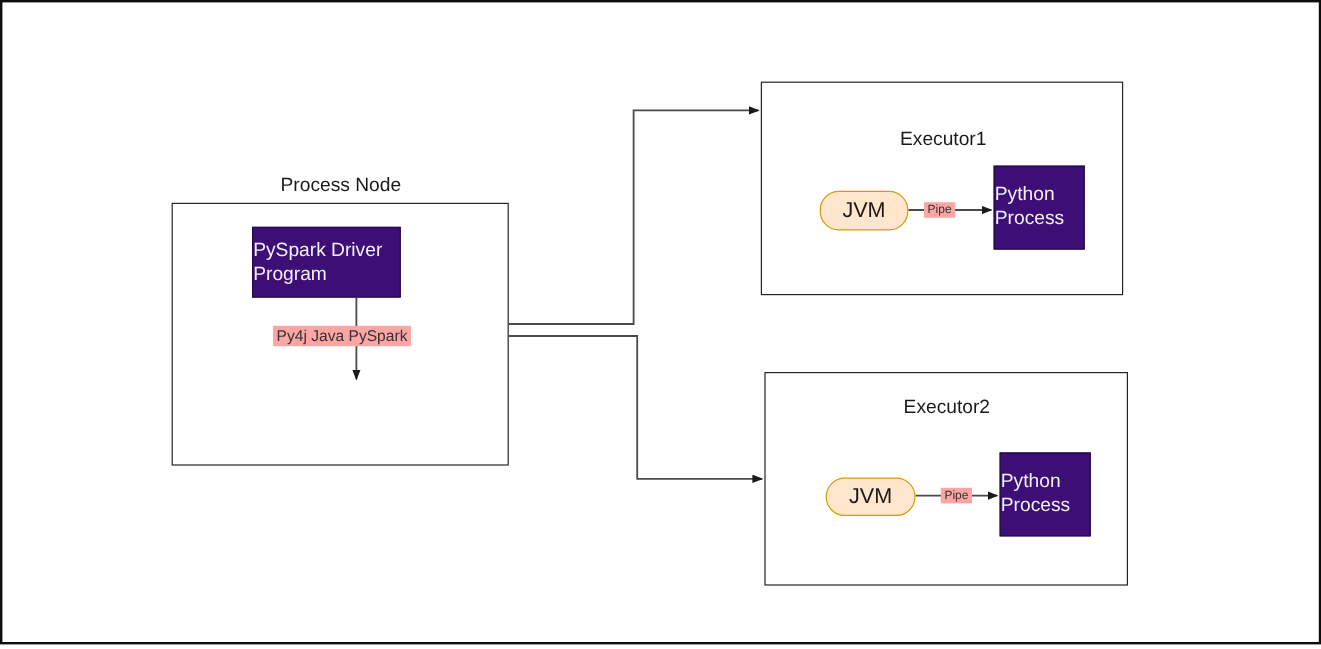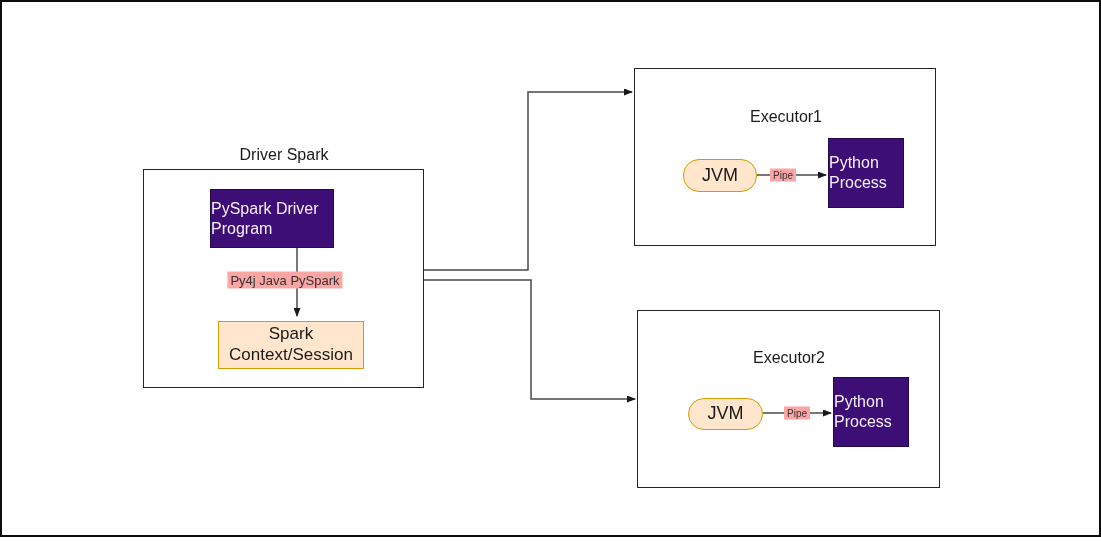--- a/index.html
+++ b/index.html
@@ -93,43 +93,42 @@
         <path d="M0,0 L9,3.5 L0,7 Z" fill="#1a1a1a"></path>
       </marker>
     </defs>
     <path class="wire" d="M424,270 H528 V92 H632" marker-end="url(#arrow)"></path>
     <path class="wire" d="M424,280 H531 V399 H635" marker-end="url(#arrow)"></path>
     <path class="wire" d="M297,248 V316" marker-end="url(#arrow)"></path>
     <path class="wire" d="M757,175 H826" marker-end="url(#arrow)"></path>
     <path class="wire" d="M763,413 H831" marker-end="url(#arrow)"></path>
   </svg>
 
-  <div class="title-label" style="left:284px;top:155px;">Driver Spark</div>
+  <div class="title-label" style="left:284px;top:155px;">Process Node</div>
 
   <div class="node-box" style="left:143px;top:169px;width:281px;height:219px;"></div>
 
   <div class="purple-box" style="left:210px;top:189px;width:124px;height:59px;">PySpark Driver Program</div>
 
   <div class="edge-label gateway-label" style="left:285px;top:280px;">Py4j Java PySpark</div>
 
-  <div class="peach-box" style="left:218px;top:321px;width:146px;height:48px;">Spark Context/Session</div>
 
   <div class="node-box" style="left:634px;top:68px;width:302px;height:178px;"></div>
 
   <div class="title-label" style="left:786px;top:117px;">Executor1</div>
 
   <div class="peach-box jvm-box" style="left:683px;top:159px;width:74px;height:33px;">JVM</div>
 
   <div class="edge-label pipe-label" style="left:783px;top:175px;">Pipe</div>
 
   <div class="purple-box" style="left:828px;top:138px;width:76px;height:70px;">Python Process</div>
 
   <div class="node-box" style="left:637px;top:310px;width:303px;height:178px;"></div>
 
-  <div class="title-label" style="left:789px;top:358px;">Executor2</div>
+  <div class="title-label" style="left:789px;top:340px;">Executor2</div>
 
   <div class="peach-box jvm-box" style="left:688px;top:398px;width:75px;height:32px;">JVM</div>
 
   <div class="edge-label pipe-label" style="left:797px;top:413px;">Pipe</div>
 
   <div class="purple-box" style="left:833px;top:377px;width:76px;height:70px;">Python Process</div>
 
   <div class="frame"></div>
 </div>
 

